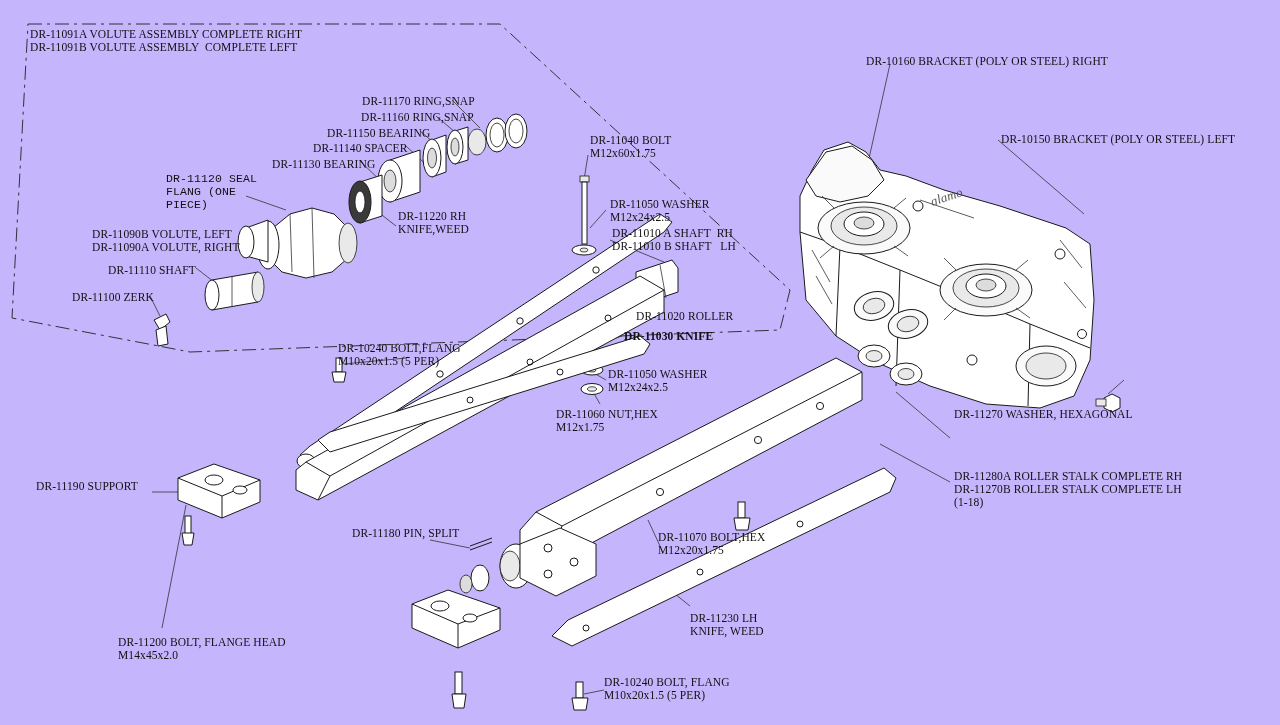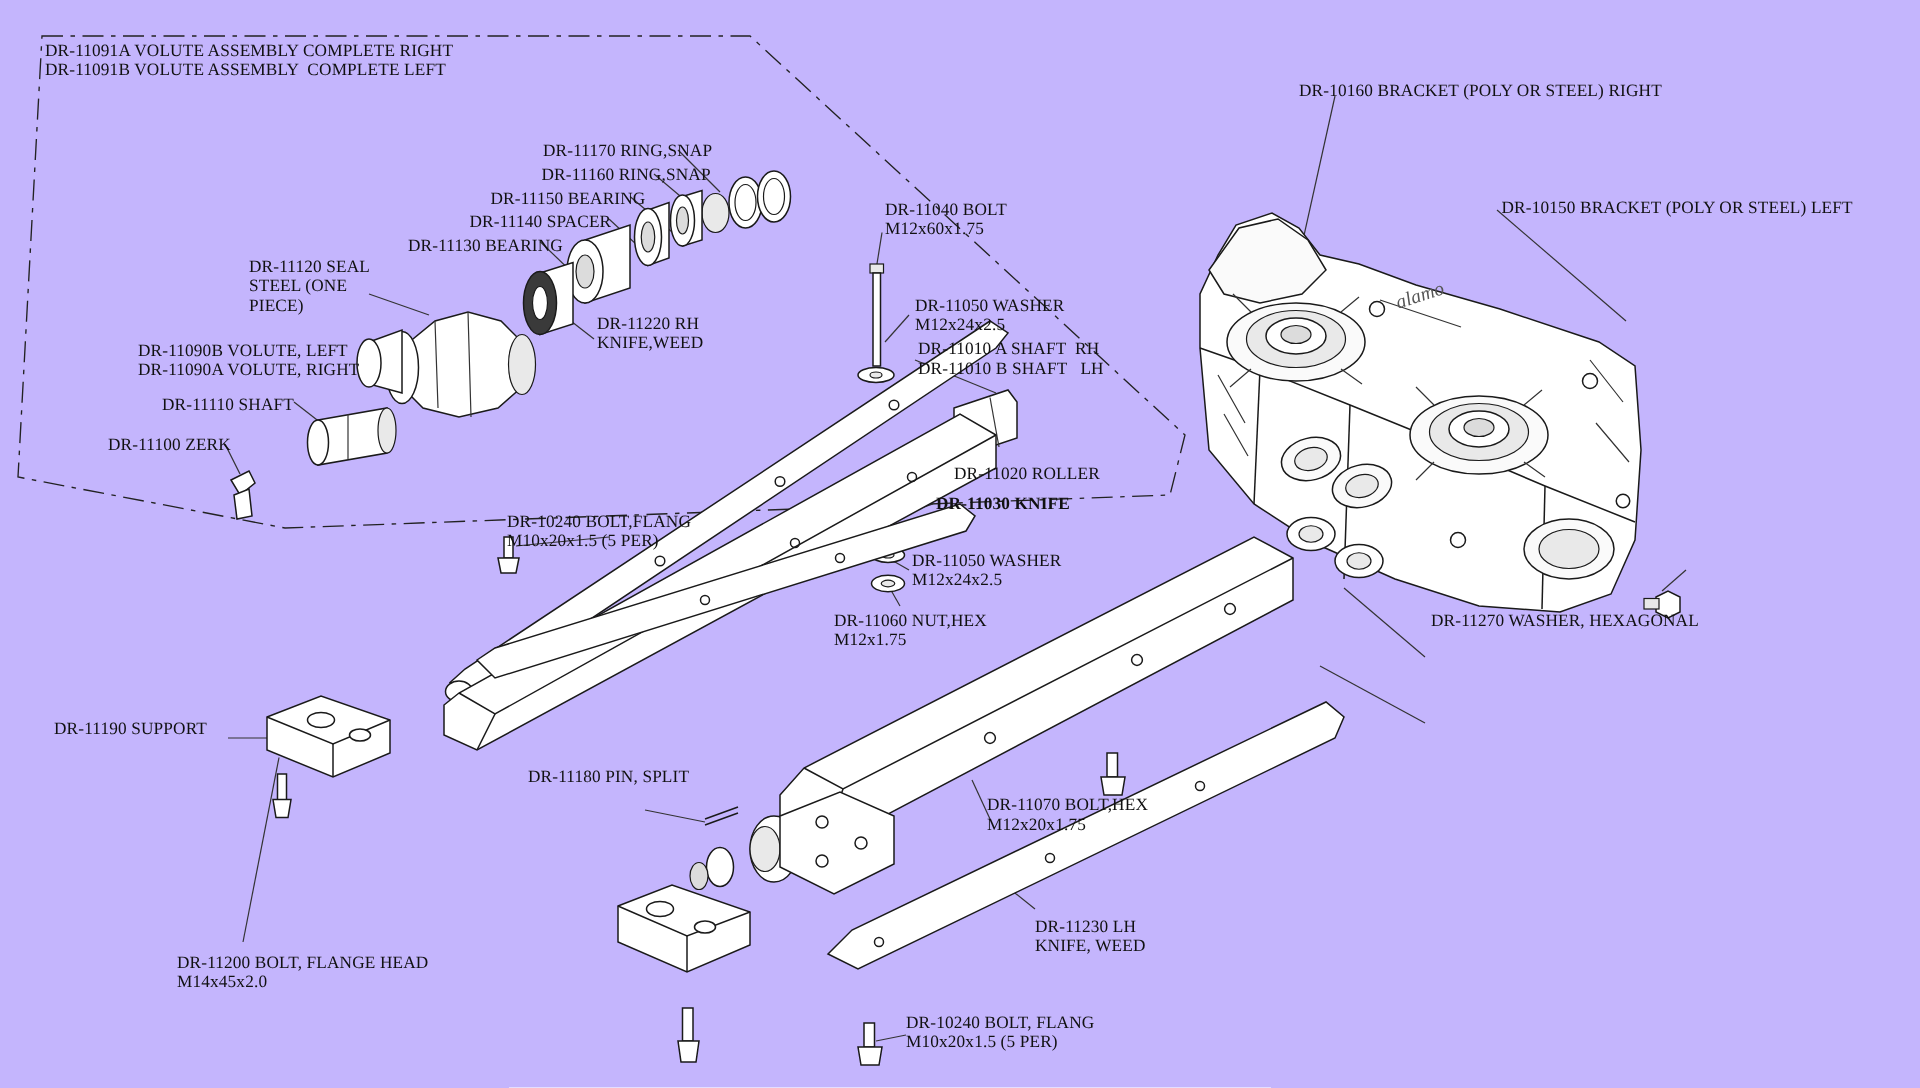--- a/index.html
+++ b/index.html
@@ -279,35 +279,36 @@
 
   <div class="lbl" style="left:30px; top:28px;"><span>DR-11091A VOLUTE ASSEMBLY COMPLETE RIGHT</span><br><span>DR-11091B VOLUTE ASSEMBLY  COMPLETE LEFT</span></div>
   <div class="lbl" style="left:866px; top:55px;"><span>DR-10160 BRACKET (POLY OR STEEL) RIGHT</span></div>
   <div class="lbl" style="left:1001px; top:133px;"><span>DR-10150 BRACKET (POLY OR STEEL) LEFT</span></div>
   <div class="lbl" style="left:362px; top:95px;"><span>DR-11170 RING,SNAP</span></div>
   <div class="lbl" style="left:345px; top:111px;margin-left:16px;"><span>DR-11160 RING,SNAP</span></div>
   <div class="lbl" style="left:327px; top:127px;"><span>DR-11150 BEARING</span></div>
   <div class="lbl" style="left:313px; top:142px;"><span>DR-11140 SPACER</span></div>
   <div class="lbl" style="left:272px; top:158px;"><span>DR-11130 BEARING</span></div>
   <div class="lbl" style="left:590px; top:134px;"><span>DR-11040 BOLT</span><br><span>M12x60x1.75</span></div>
-  <div class="lbl" style="left:166px; top:172px;"><span>DR-11120 SEAL</span><br><span>STEEL (ONE</span><br><span>PIECE)</span></div>
+  <div class="lbl" style="left:166px; top:172px;font-family:Liberation Mono, monospace;"><span>DR-11120 SEAL</span><br><span>FLANG (ONE</span><br><span>PIECE)</span></div>
   <div class="lbl" style="left:610px; top:198px;"><span>DR-11050 WASHER</span><br><span>M12x24x2.5</span></div>
   <div class="lbl" style="left:398px; top:210px;"><span>DR-11220 RH</span><br><span>KNIFE,WEED</span></div>
   <div class="lbl" style="left:612px; top:227px;"><span>DR-11010 A SHAFT  RH</span><br><span>DR-11010 B SHAFT   LH</span></div>
   <div class="lbl" style="left:92px; top:228px;"><span>DR-11090B VOLUTE, LEFT</span><br><span>DR-11090A VOLUTE, RIGHT</span></div>
   <div class="lbl" style="left:108px; top:264px;"><span>DR-11110 SHAFT</span></div>
   <div class="lbl" style="left:72px; top:291px;"><span>DR-11100 ZERK</span></div>
   <div class="lbl" style="left:636px; top:310px;"><span>DR-11020 ROLLER</span></div>
   <div class="lbl" style="left:624px; top:330px;font-weight:bold;"><span>DR-11030 KNIFE</span></div>
   <div class="lbl" style="left:338px; top:342px;"><span>DR-10240 BOLT,FLANG</span><br><span>M10x20x1.5 (5 PER)</span></div>
   <div class="lbl" style="left:608px; top:368px;"><span>DR-11050 WASHER</span><br><span>M12x24x2.5</span></div>
   <div class="lbl" style="left:556px; top:408px;"><span>DR-11060 NUT,HEX</span><br><span>M12x1.75</span></div>
   <div class="lbl" style="left:954px; top:408px;"><span>DR-11270 WASHER, HEXAGONAL</span></div>
   <div class="lbl" style="left:36px; top:480px;"><span>DR-11190 SUPPORT</span></div>
-  <div class="lbl" style="left:352px; top:512px;"><span>DR-11180 PIN, SPLIT</span></div>
+  <div class="lbl" style="left:954px; top:470px;"><span>DR-11280A ROLLER STALK COMPLETE RH</span><br><span>DR-11270B ROLLER STALK COMPLETE LH</span><br><span>(1-18)</span></div>
+  <div class="lbl" style="left:352px; top:527px;"><span>DR-11180 PIN, SPLIT</span></div>
   <div class="lbl" style="left:658px; top:531px;"><span>DR-11070 BOLT,HEX</span><br><span>M12x20x1.75</span></div>
   <div class="lbl" style="left:690px; top:612px;"><span>DR-11230 LH</span><br><span>KNIFE, WEED</span></div>
   <div class="lbl" style="left:118px; top:636px;"><span>DR-11200 BOLT, FLANGE HEAD</span><br><span>M14x45x2.0</span></div>
   <div class="lbl" style="left:604px; top:676px;"><span>DR-10240 BOLT, FLANG</span><br><span>M10x20x1.5 (5 PER)</span></div>
 
   <div class="lbl" style="left:930px; top:190px; font-style:italic; font-size:13px; color:#555; transform:rotate(-18deg);">alamo</div>
 
 </div>
 
 </body></html>

